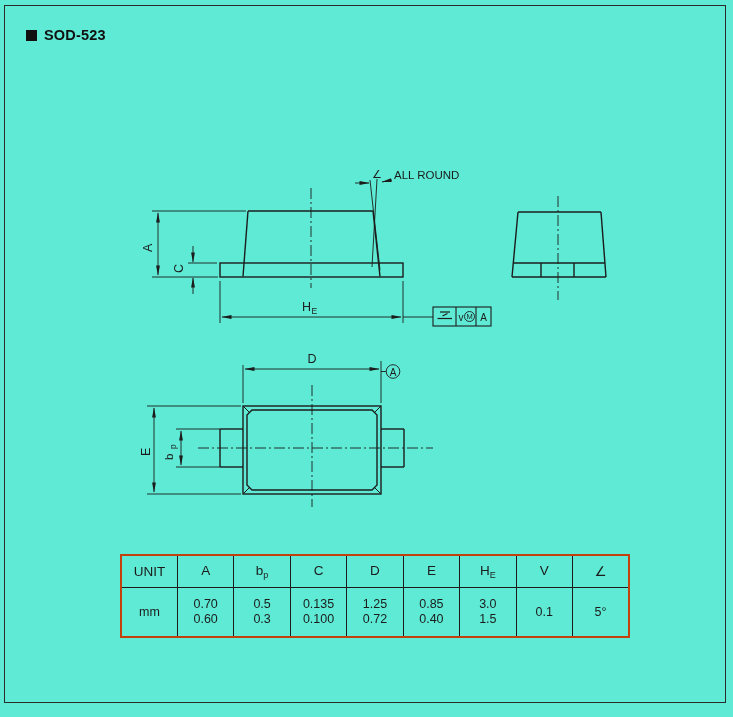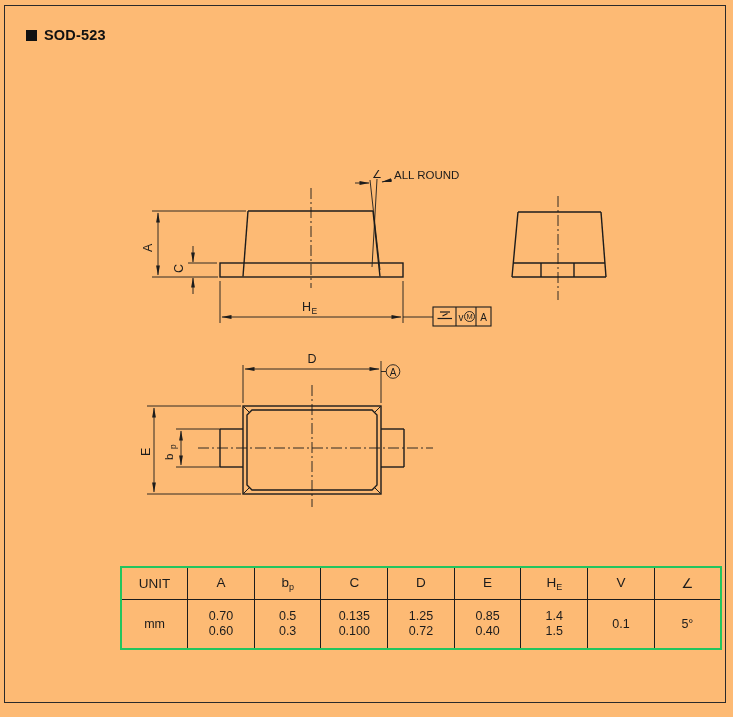--- a/index.html
+++ b/index.html
@@ -1,33 +1,33 @@
 <!DOCTYPE html>
 <html><head>
 <meta charset="utf-8">
 <style>
   html,body{margin:0;padding:0;background:#ffffff;}
   .page{
-    position:relative;width:733px;height:717px;background:#fdba74;overflow:hidden;
+    position:relative;width:733px;height:717px;background:#5eead4;overflow:hidden;
     font-family:"Liberation Sans","DejaVu Sans",sans-serif;color:#111;
   }
   .frame{
     position:absolute;left:4px;top:5px;width:722px;height:698px;
     border:1.6px solid #2a2a2a;box-sizing:border-box;
   }
   .title-row{
     position:absolute;left:26px;top:27px;display:flex;align-items:center;gap:7px;
   }
   .title-marker{width:11px;height:11px;background:#111;margin-top:1px;}
   .title-text{font-size:14.5px;font-weight:bold;letter-spacing:.2px;}
   svg text{font-family:"Liberation Sans","DejaVu Sans",sans-serif;fill:#1c1c1c;}
   .dim-table{
-    position:absolute;left:120px;top:566px;width:602px;
+    position:absolute;left:120px;top:554px;width:510px;
     border-collapse:collapse;table-layout:fixed;
-    border:2px solid #22c55e;
+    border:2px solid #c2410c;
   }
   .dim-table th,.dim-table td{
     border:1.5px solid #1c1c1c;text-align:center;vertical-align:middle;
     padding:0;font-weight:normal;color:#1c1c1c;
   }
   .dim-table .hdr-row th{height:31px;font-size:13.5px;}
   .dim-table .val-row td{height:48px;font-size:12.5px;line-height:15px;}
   .sub{font-size:9px;vertical-align:-3px;}
   .v2line div{margin:0;}
 </style>
@@ -201,21 +201,21 @@
           </td>
       <td class="v2line">
             <div>1.25</div>
             <div>0.72</div>
           </td>
       <td class="v2line">
             <div>0.85</div>
             <div>0.40</div>
           </td>
       <td class="v2line">
-            <div>1.4</div>
+            <div>3.0</div>
             <div>1.5</div>
           </td>
       <td class="v2line">
             <div>0.1</div>
             <div></div>
           </td>
       <td class="v2line">
             <div>5°</div>
             <div></div>
           </td>

